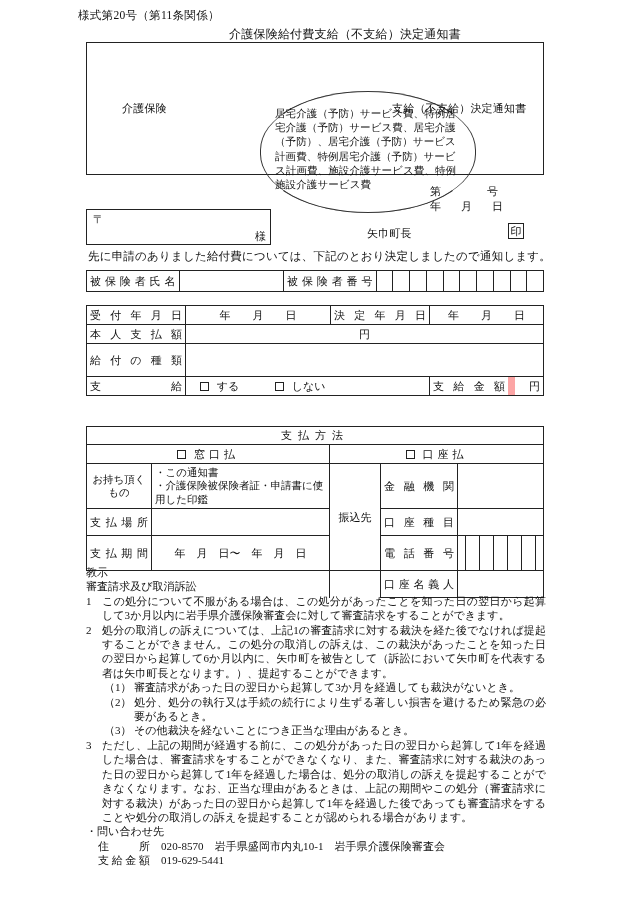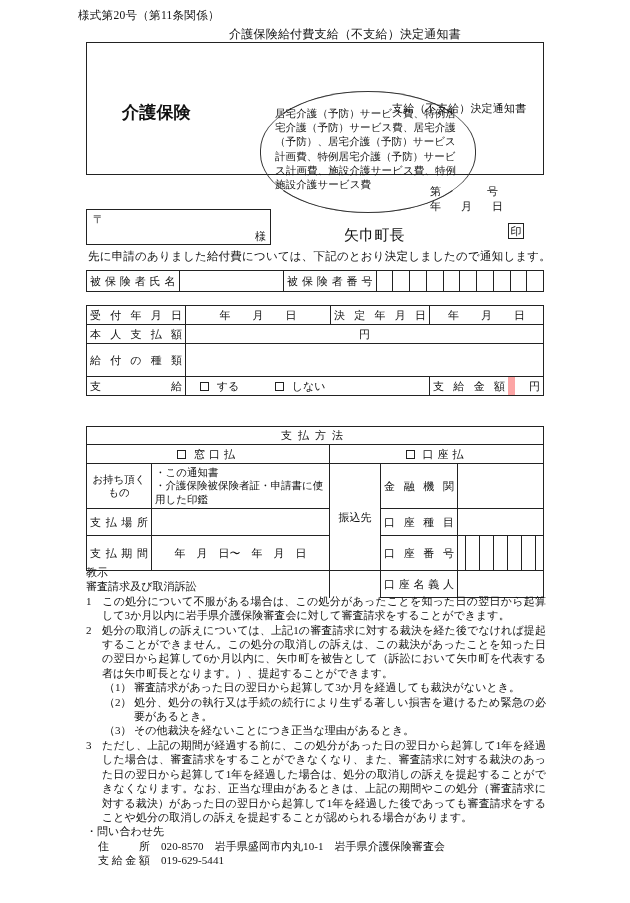--- a/index.html
+++ b/index.html
@@ -47,23 +47,22 @@
 
   
   #top-box {
     left: 86px; top: 42px;
     width: 458px; height: 133px;
     border: 1px solid #222;
     box-sizing: border-box;
   }
   #label-kaigohoken {
     left: 122px; top: 101px;
-    font-size: 17px;
+    font-size: 11px;
     letter-spacing: 0.2px;
-    font-weight: bold;
   }
   #label-shikyuu {
     left: 392px; top: 101px;
     font-size: 11px;
     letter-spacing: 0.2px;
   }
   
   #service-oval {
     left: 173px; top: 48px;
     width: 216px; height: 122px;
@@ -130,22 +129,22 @@
     position: absolute;
     left: 6px; top: 2px;
     font-size: 11px;
   }
   #sama {
     position: absolute;
     right: 4px; bottom: 0px;
     font-size: 11px;
   }
   #mayor {
-    left: 344px; top: 226px;
-    font-size: 15px;
+    left: 367px; top: 226px;
+    font-size: 11px;
     letter-spacing: 0.2px;
   }
   #seal-box {
     left: 508px; top: 223px;
     width: 16px; height: 16px;
     border: 1px solid #222;
     font-size: 11px;
     line-height: 15px;
     text-align: center;
     box-sizing: border-box;
@@ -369,21 +368,21 @@
     </tr>
     <tr>
       <td class="lbl" style="height:18px">支払場所</td>
       <td></td>
       <td class="lbl" style="height:26px">口座種目</td>
       <td colspan="2"></td>
     </tr>
     <tr>
       <td class="lbl" style="height:34px">支払期間</td>
       <td class="center">年　月　日〜　年　月　日</td>
-      <td class="lbl">口座番号</td>
+      <td class="lbl">電話番号</td>
       <td colspan="2" style="padding:0">
         <table style="border-collapse:collapse;width:100%;height:100%">
           <tbody>
                 <tr>
             <td style="border:none;border-right:1px solid #222;padding:0"></td>
             <td style="border:none;border-right:1px solid #222;padding:0"></td>
             <td style="border:none;border-right:1px solid #222;padding:0"></td>
             <td style="border:none;border-right:1px solid #222;padding:0"></td>
             <td style="border:none;border-right:1px solid #222;padding:0"></td>
             <td style="border:none;border-right:1px solid #222;padding:0"></td>

